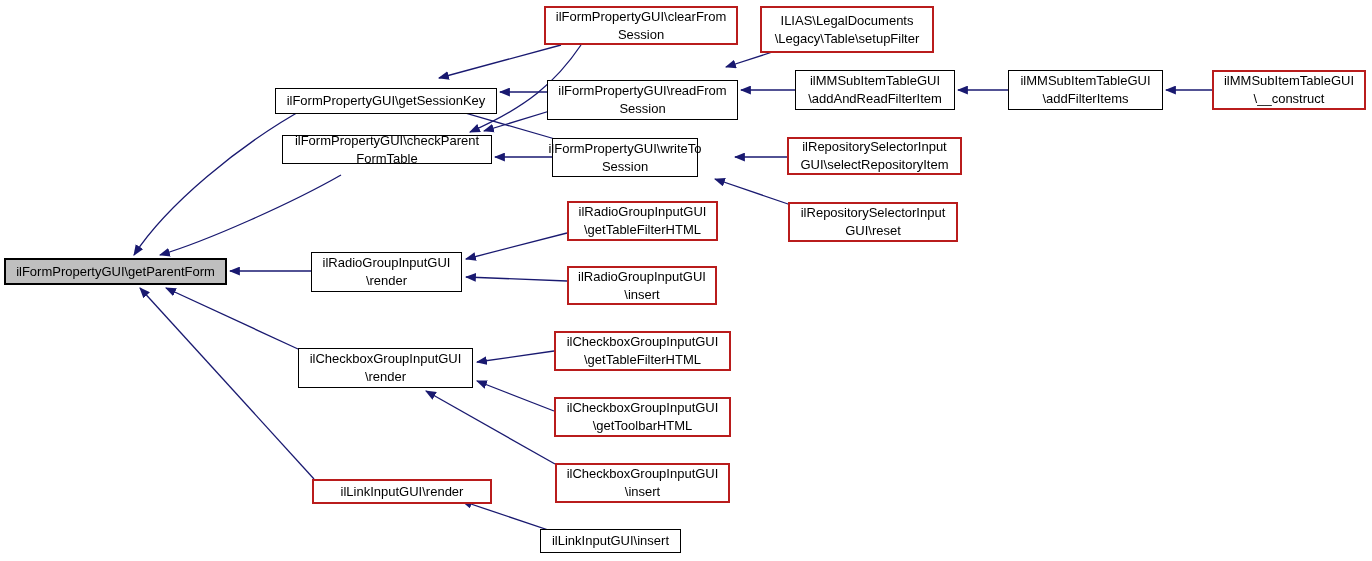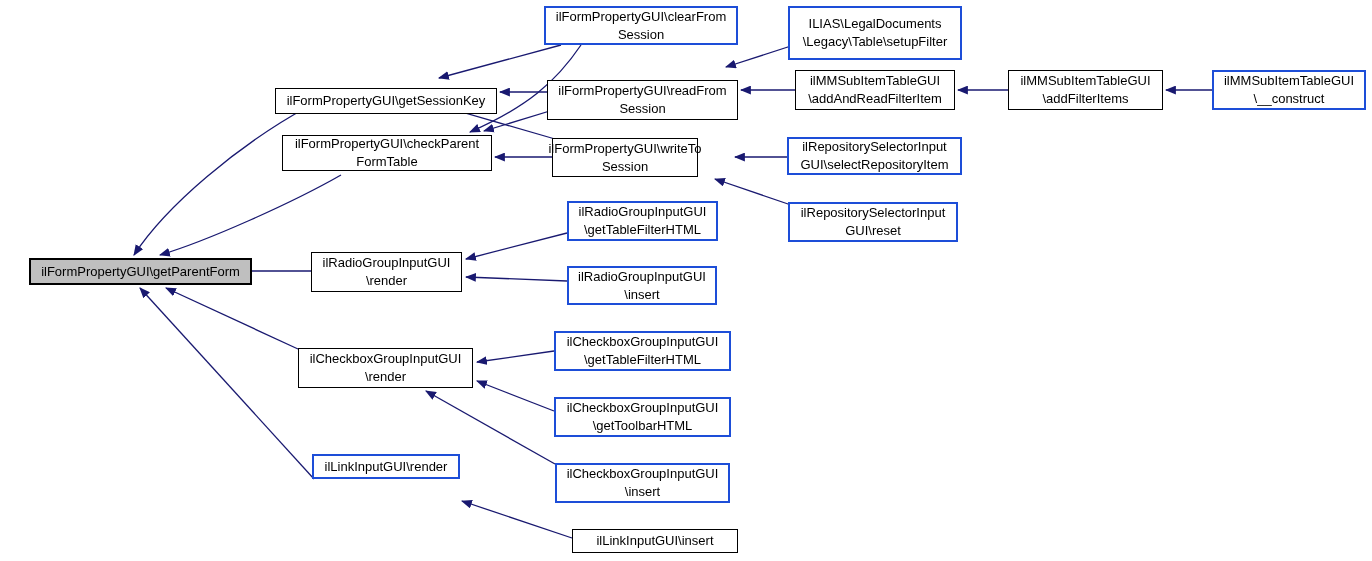--- a/index.html
+++ b/index.html
@@ -16,22 +16,22 @@
     position:absolute;
     box-sizing:border-box;
     display:flex; align-items:center; justify-content:center;
     text-align:center;
     background:#ffffff;
     border:1px solid #000000;
     color:#000000;
     font-size:13px; line-height:18px;
     white-space:pre;
   }
-  .node.thick { border:2px solid #1d4ed8;align-items:center; }
-  .node.main  { background:#bfbfbf; border:2px solid #000000;margin-left:25px; }
+  .node.thick { border:2px solid #b91c1c;align-items:center; }
+  .node.main  { background:#bfbfbf; border:2px solid #000000; }
 </style>
 </head>
 <body>
 
 <div class="canvas">
 
   <svg class="edges" xmlns="http://www.w3.org/2000/svg">
     <defs>
       <marker id="arrow" viewBox="0 0 10 8" refX="9" refY="4" markerWidth="11" markerHeight="9" markerUnits="userSpaceOnUse" orient="auto">
         <path d="M0,0 L10,4 L0,8 Z" fill="#191970"></path>
@@ -57,32 +57,32 @@
     <path class="edge" marker-end="url(#arrow)" d="M554,351 L477,362"></path>
     <path class="edge" marker-end="url(#arrow)" d="M554,411 L477,381"></path>
     <path class="edge" marker-end="url(#arrow)" d="M555,464 L426,391"></path>
     <path class="edge" marker-end="url(#arrow)" d="M298,349 L166,288"></path>
     <path class="edge" marker-end="url(#arrow)" d="M314,479 L140,288"></path>
     <path class="edge" marker-end="url(#arrow)" d="M572,538 L462,501"></path>
   </svg>
 
   <div class="node thick" style="left:544px;top:6px;width:194px;height:39px"><span>ilFormPropertyGUI\clearFrom
 Session</span></div>
-  <div class="node thick" style="left:788px;top:6px;width:174px;height:54px"><span>ILIAS\LegalDocuments
+  <div class="node thick" style="left:760px;top:6px;width:174px;height:47px"><span>ILIAS\LegalDocuments
 \Legacy\Table\setupFilter</span></div>
   <div class="node" style="left:275px;top:88px;width:222px;height:26px"><span>ilFormPropertyGUI\getSessionKey</span></div>
   <div class="node" style="left:547px;top:80px;width:191px;height:40px"><span>ilFormPropertyGUI\readFrom
 Session</span></div>
   <div class="node" style="left:795px;top:70px;width:160px;height:40px"><span>ilMMSubItemTableGUI
 \addAndReadFilterItem</span></div>
   <div class="node" style="left:1008px;top:70px;width:155px;height:40px"><span>ilMMSubItemTableGUI
 \addFilterItems</span></div>
   <div class="node thick" style="left:1212px;top:70px;width:154px;height:40px"><span>ilMMSubItemTableGUI
 \__construct</span></div>
-  <div class="node" style="left:282px;top:135px;width:210px;height:36px"><span>ilFormPropertyGUI\checkParent
+  <div class="node" style="left:282px;top:135px;width:210px;height:29px"><span>ilFormPropertyGUI\checkParent
 FormTable</span></div>
   <div class="node" style="left:552px;top:138px;width:146px;height:39px"><span>ilFormPropertyGUI\writeTo
 Session</span></div>
   <div class="node thick" style="left:787px;top:137px;width:175px;height:38px"><span>ilRepositorySelectorInput
 GUI\selectRepositoryItem</span></div>
   <div class="node thick" style="left:788px;top:202px;width:170px;height:40px"><span>ilRepositorySelectorInput
 GUI\reset</span></div>
   <div class="node thick" style="left:567px;top:201px;width:151px;height:40px"><span>ilRadioGroupInputGUI
 \getTableFilterHTML</span></div>
   <div class="node" style="left:311px;top:252px;width:151px;height:40px"><span>ilRadioGroupInputGUI
@@ -91,16 +91,16 @@
   <div class="node thick" style="left:567px;top:266px;width:150px;height:39px"><span>ilRadioGroupInputGUI
 \insert</span></div>
   <div class="node thick" style="left:554px;top:331px;width:177px;height:40px"><span>ilCheckboxGroupInputGUI
 \getTableFilterHTML</span></div>
   <div class="node" style="left:298px;top:348px;width:175px;height:40px"><span>ilCheckboxGroupInputGUI
 \render</span></div>
   <div class="node thick" style="left:554px;top:397px;width:177px;height:40px"><span>ilCheckboxGroupInputGUI
 \getToolbarHTML</span></div>
   <div class="node thick" style="left:555px;top:463px;width:175px;height:40px"><span>ilCheckboxGroupInputGUI
 \insert</span></div>
-  <div class="node thick" style="left:312px;top:454px;width:148px;height:25px"><span>ilLinkInputGUI\render</span></div>
-  <div class="node" style="left:572px;top:529px;width:166px;height:24px"><span>ilLinkInputGUI\insert</span></div>
+  <div class="node thick" style="left:312px;top:479px;width:180px;height:25px"><span>ilLinkInputGUI\render</span></div>
+  <div class="node" style="left:540px;top:529px;width:141px;height:24px"><span>ilLinkInputGUI\insert</span></div>
 
 </div>
 
 </body></html>

